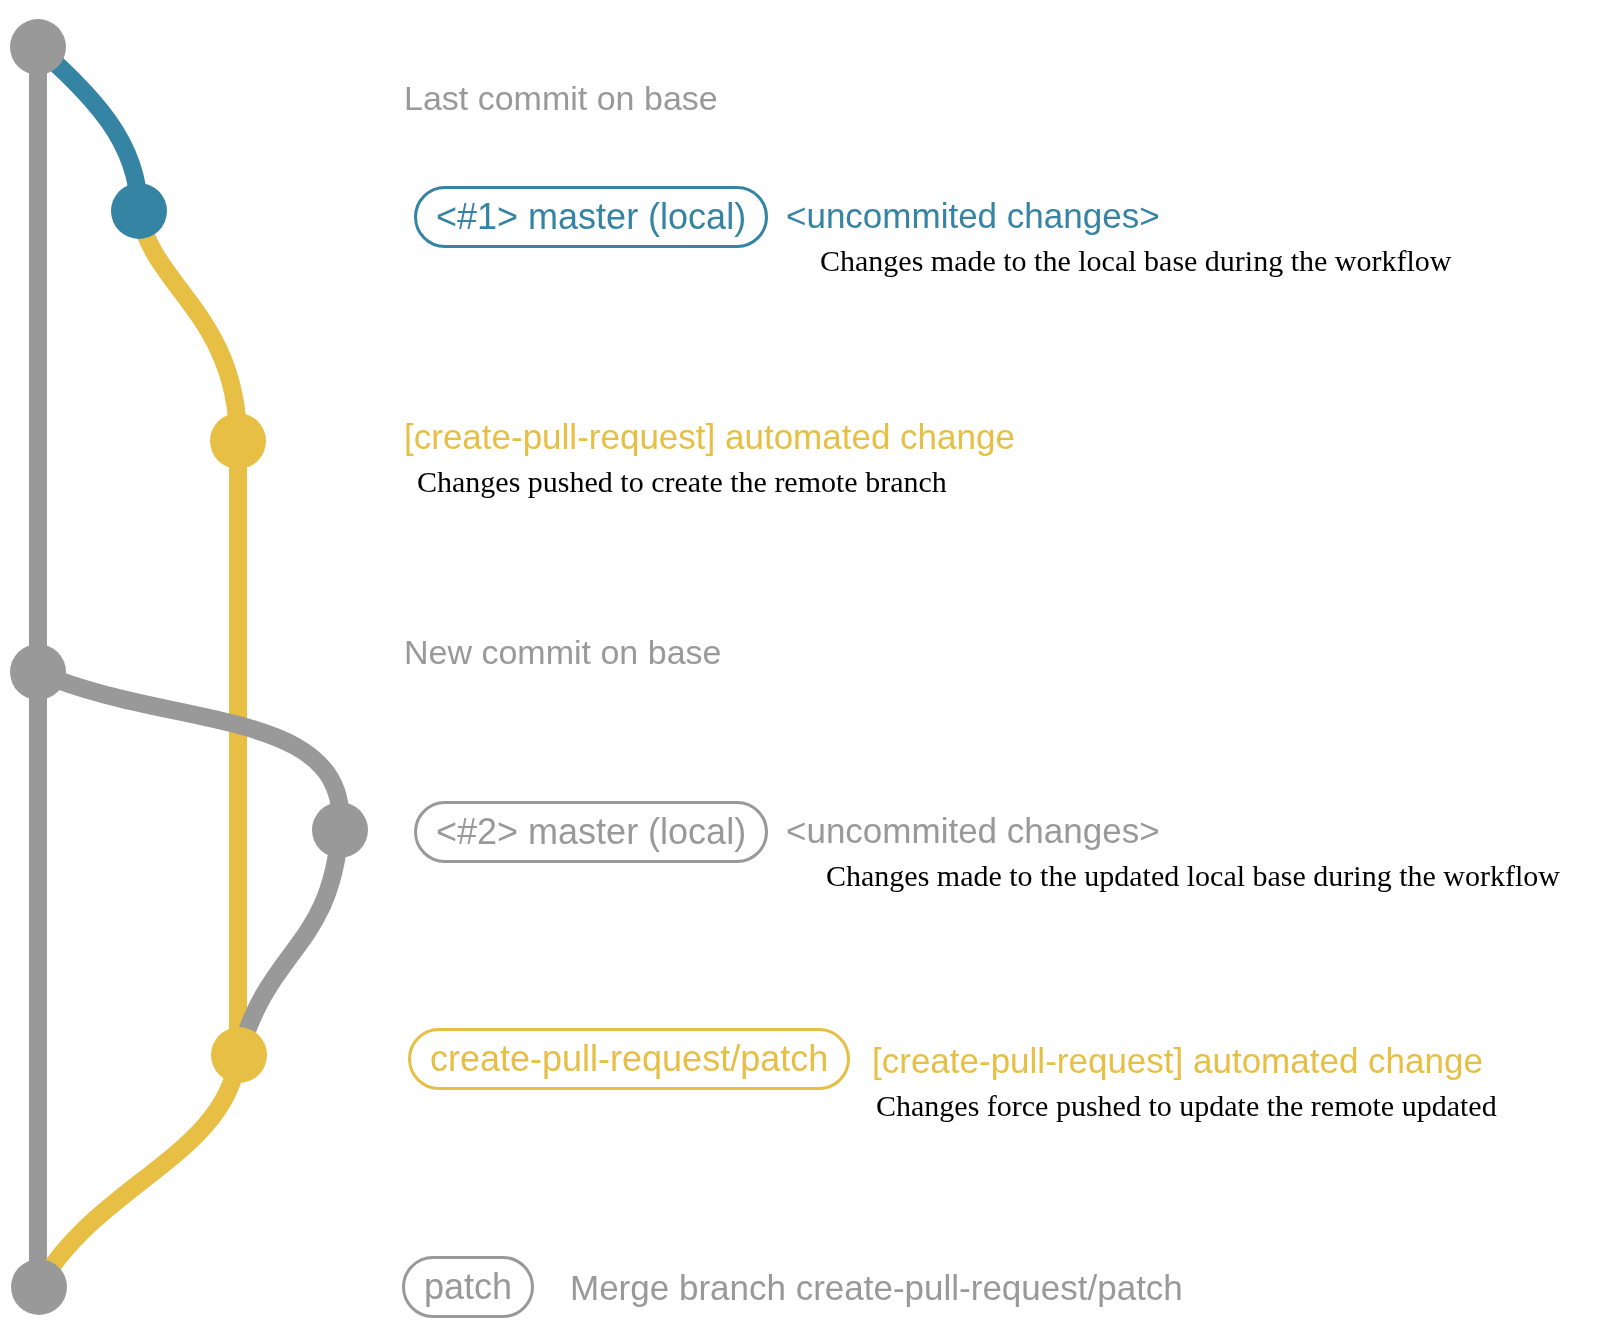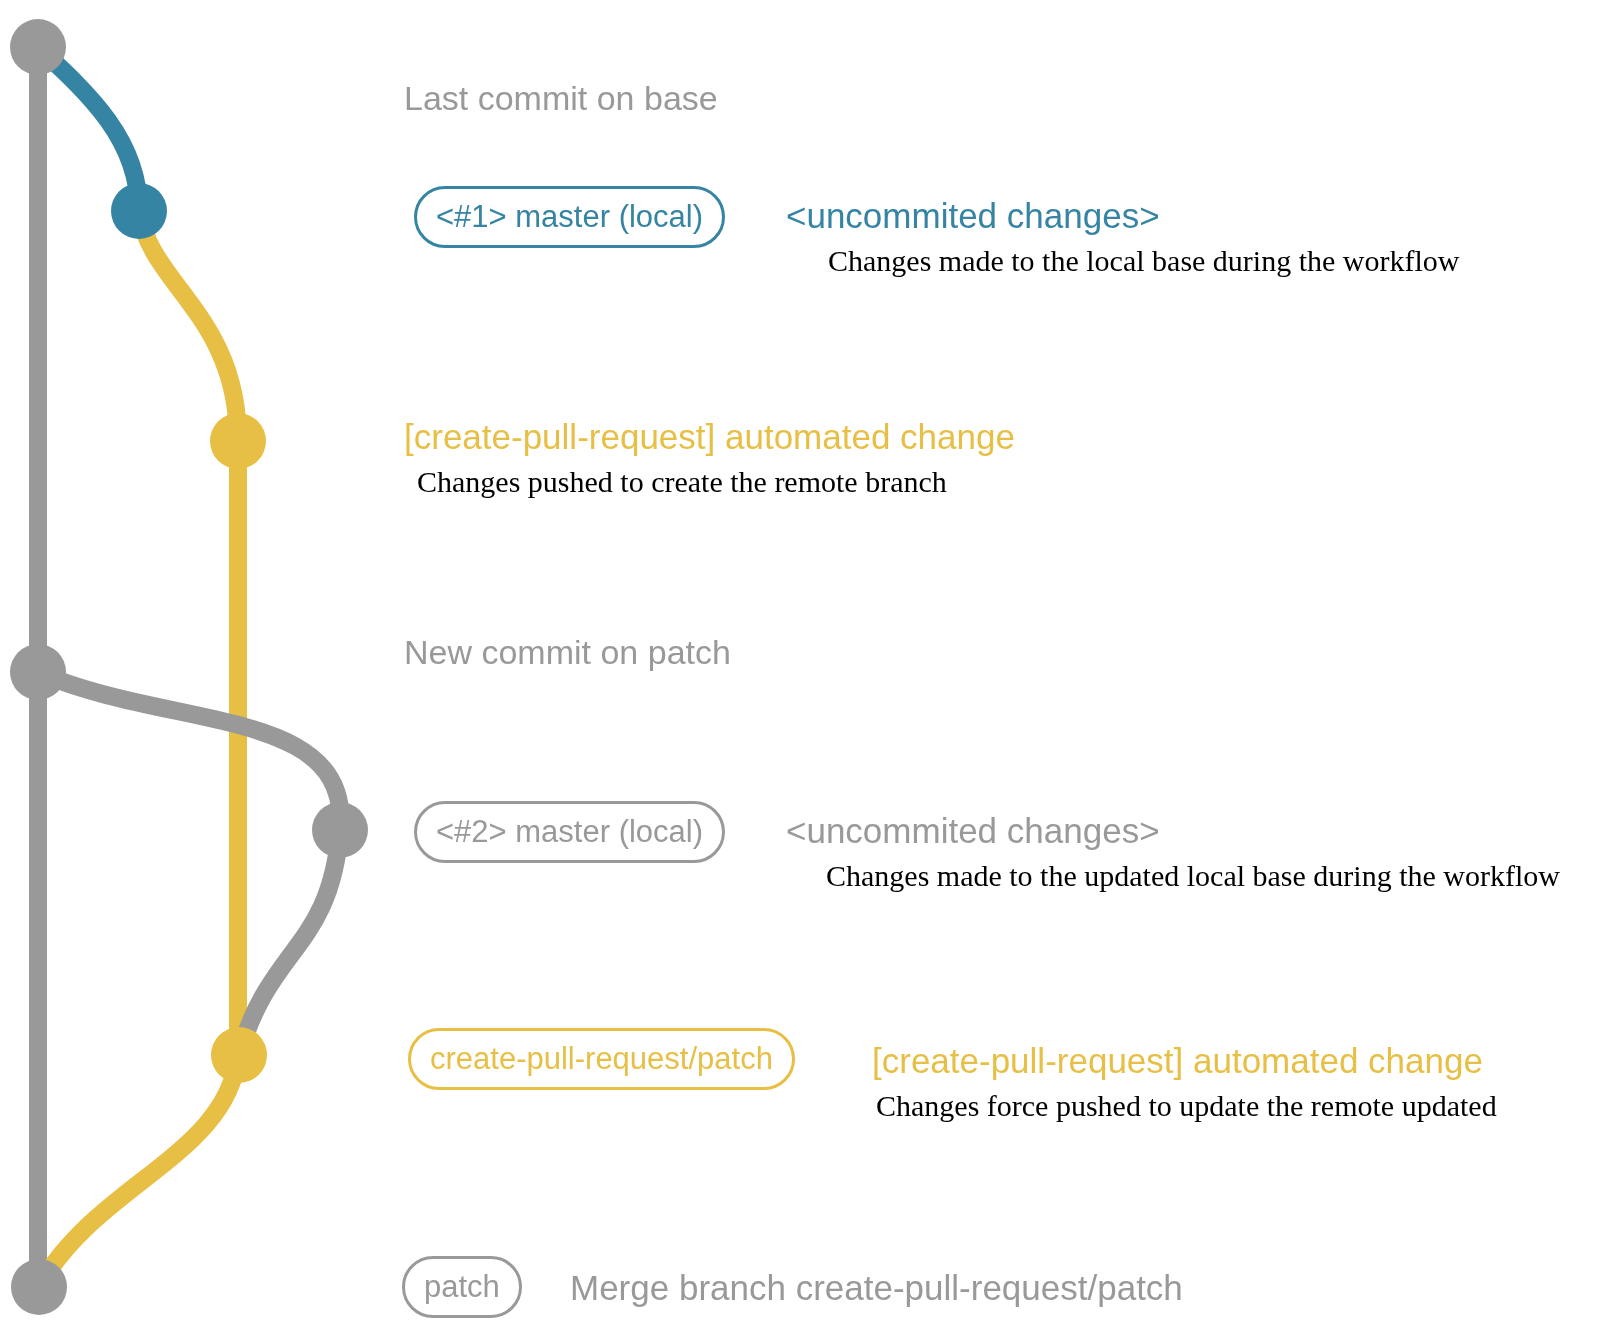--- a/index.html
+++ b/index.html
@@ -12,21 +12,21 @@
   }
   .abs { position:absolute; white-space:nowrap; }
 
   .gray-label { color:var(--gray,#999); font-size:34px; line-height:40px; }
 
   .badge {
     display:inline-block;
     border:3px solid;
     border-radius:31px;
     padding:6px 19px;
-    font-size:31px;
+    font-size:36px;
     line-height:44px;
   }
   .badge.blue   { color:var(--blue,#3584a3);   border-color:var(--blue,#3584a3); }
   .badge.yellow { color:var(--yellow,#e7bf45); border-color:var(--yellow,#e7bf45); }
   .badge.gray   { color:var(--gray,#999999);   border-color:var(--gray,#999999); }
 
   .msg { font-size:35px; line-height:40px; }
   .msg.blue   { color:var(--blue,#3584a3); }
   .msg.yellow { color:var(--yellow,#e7bf45); }
   .msg.gray   { color:var(--gray,#999999); }
@@ -67,26 +67,26 @@
   <circle class="fill-gray" cx="38" cy="672" r="28"></circle>
   <circle class="fill-gray" cx="340" cy="830" r="28"></circle>
   <circle class="fill-yellow" cx="239" cy="1055" r="28"></circle>
   <circle class="fill-gray" cx="39" cy="1287" r="28"></circle>
 </svg>
 
 <div class="abs gray-label" style="left:404px; top:38px;margin-top:40px;">Last commit on base</div>
 
 <div class="abs badge blue" style="left:414px; top:186px;">&lt;#1&gt; master (local)</div>
 <div class="abs msg blue" style="left:786px; top:196px;">&lt;uncommited changes&gt;</div>
-<div class="abs desc" style="left:820px; top:243px;margin-left:8px;">Changes made to the local base during the workflow</div>
+<div class="abs desc" style="left:820px; top:243px;">Changes made to the local base during the workflow</div>
 
 <div class="abs msg yellow" style="left:404px; top:417px;">[create-pull-request] automated change</div>
 <div class="abs desc" style="left:417px; top:464px;">Changes pushed to create the remote branch</div>
 
-<div class="abs gray-label" style="left:404px; top:632px;">New commit on patch</div>
+<div class="abs gray-label" style="left:404px; top:632px;">New commit on base</div>
 
 <div class="abs badge gray" style="left:414px; top:801px;">&lt;#2&gt; master (local)</div>
 <div class="abs msg gray" style="left:786px; top:811px;">&lt;uncommited changes&gt;</div>
 <div class="abs desc" style="left:798px; top:858px;margin-left:28px;">Changes made to the updated local base during the workflow</div>
 
 <div class="abs badge yellow" style="left:408px; top:1028px;">create-pull-request/patch</div>
 <div class="abs msg yellow" style="left:872px; top:1041px;">[create-pull-request] automated change</div>
 <div class="abs desc" style="left:876px; top:1088px;">Changes force pushed to update the remote updated</div>
 
 <div class="abs badge gray" style="left:402px; top:1256px;">patch</div>

